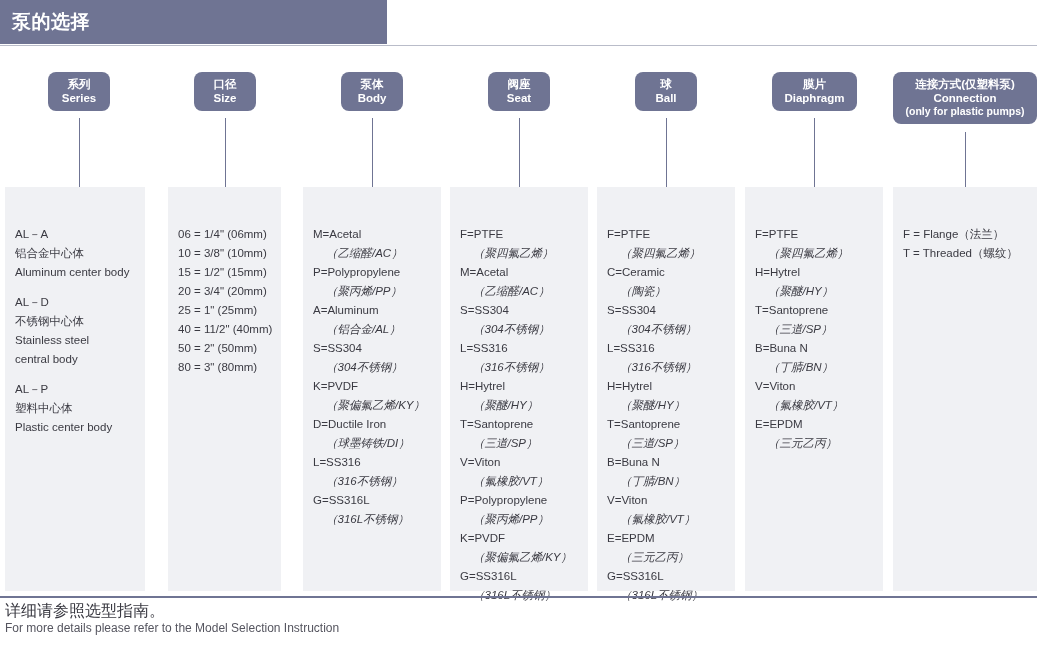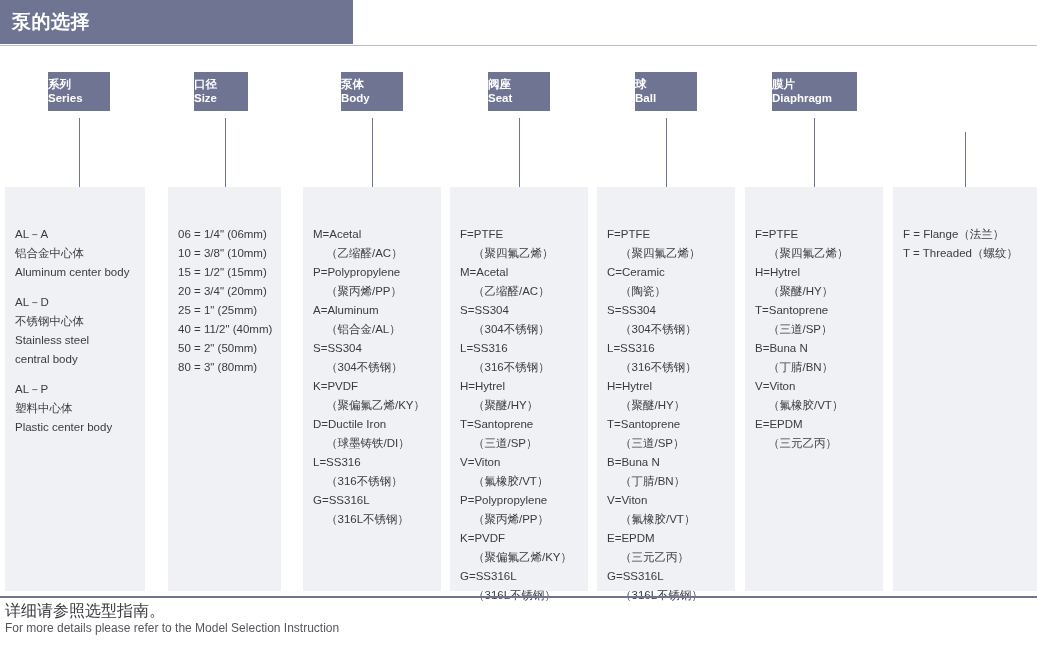--- a/index.html
+++ b/index.html
@@ -14,21 +14,21 @@
     font-family: "Liberation Sans", sans-serif;
     color: #3a3a42;
     overflow: hidden;
   }
 
   
   #title-bar {
     position: absolute;
     left: 0;
     top: 0;
-    width: 353px;
+    width: 387px;
     height: 44px;
     background: #6f7493;
     display: flex;
     align-items: center;
     padding-left: 12px;
     box-sizing: border-box;
   }
   #title-bar .t-cn {
     color: #ffffff;
     font-size: 19px;
@@ -66,21 +66,22 @@
     top: 0;
     height: 545px;
   }
 
   
   .pill {
     position: absolute;
     top: 26px;
     background: #6f7493;
     color: #ffffff;
-    border-radius: 0;
+    text-align: center;
+    border-radius: 8px;
     padding: 5px 0 6px 0;
     box-sizing: border-box;
     line-height: 1.22;
   }
   .pill .p-cn {
     display: block;
     font-size: 11.5px;
     font-weight: bold;
   }
   .pill .p-en {
@@ -115,20 +116,21 @@
     height: 100%;
   }
   .entry {
     font-size: 11.5px;
     line-height: 19px;
     color: #3a3a42;
     white-space: nowrap;
   }
   .entry.sub {
     padding-left: 13px;
+    font-style: italic;
   }
   .entry.gap {
     margin-top: 11px;
   }
 
   
   #footer-rule {
     position: absolute;
     left: 0;
     top: 596px;
@@ -179,21 +181,21 @@
         <div class="entry">Stainless steel</div>
         <div class="entry">central body</div>
         <div class="entry gap">AL－P</div>
         <div class="entry">塑料中心体</div>
         <div class="entry">Plastic center body</div>
       </div>
     </div>
   </div>
 
   <div class="col" style="left:168px; width:113px;">
-    <div class="pill" style="left:26px; width:54px;">
+    <div class="pill" style="left:26px; width:62px;">
       <span class="p-cn">口径</span>
       <span class="p-en">Size</span>
     </div>
     <div class="connector" style="left:57px; top:72px; height:69px;"></div>
     <div class="panel" style="left:0; width:113px;">
       <div class="panel-inner">
         <div class="entry">06 = 1/4" (06mm)</div>
         <div class="entry">10 = 3/8" (10mm)</div>
         <div class="entry">15 = 1/2" (15mm)</div>
         <div class="entry">20 = 3/4" (20mm)</div>
@@ -315,20 +317,25 @@
         <div class="entry sub">（丁腈/BN）</div>
         <div class="entry">V=Viton</div>
         <div class="entry sub">（氟橡胶/VT）</div>
         <div class="entry">E=EPDM</div>
         <div class="entry sub">（三元乙丙）</div>
       </div>
     </div>
   </div>
 
   <div class="col" style="left:893px; width:144px;">
+    <div class="pill" style="left:0px; width:144px;">
+      <span class="p-cn">连接方式(仅塑料泵)</span>
+      <span class="p-en">Connection</span>
+      <span class="p-en2">(only for plastic pumps)</span>
+    </div>
     <div class="connector" style="left:72px; top:86px; height:55px;"></div>
     <div class="panel" style="left:0; width:168px;">
       <div class="panel-inner">
         <div class="entry">F = Flange（法兰）</div>
         <div class="entry">T = Threaded（螺纹）</div>
       </div>
     </div>
   </div>
 
 </div>

